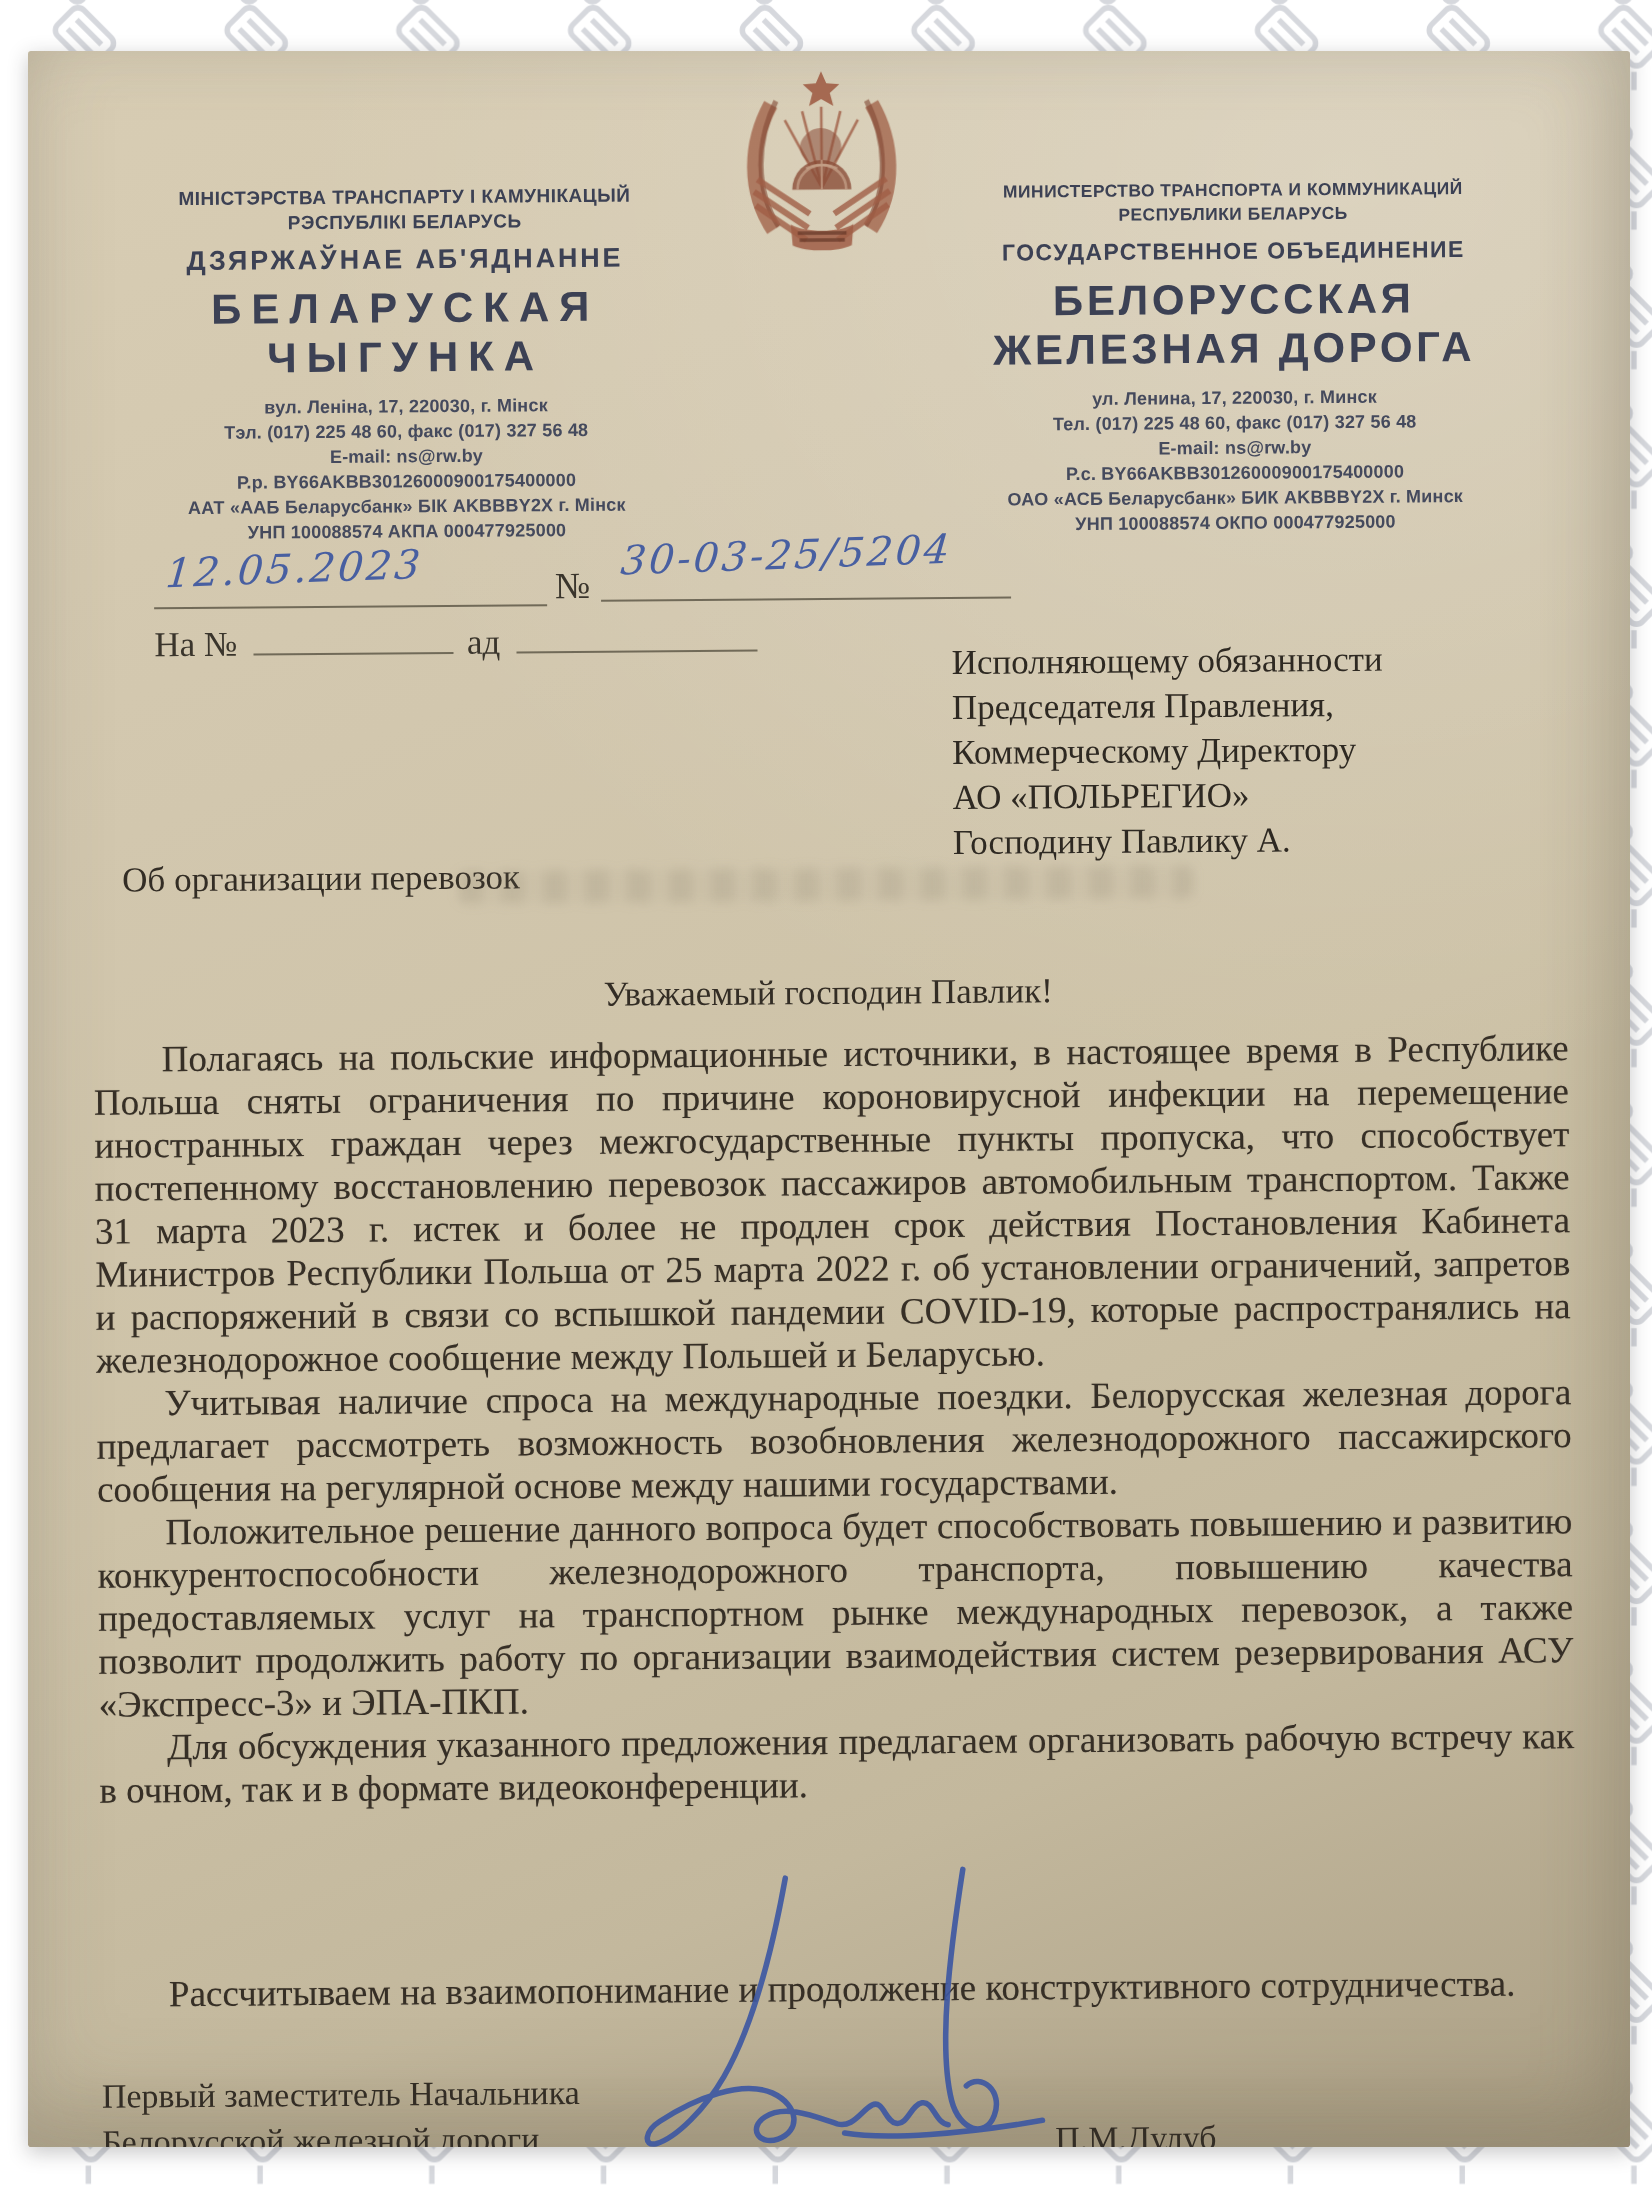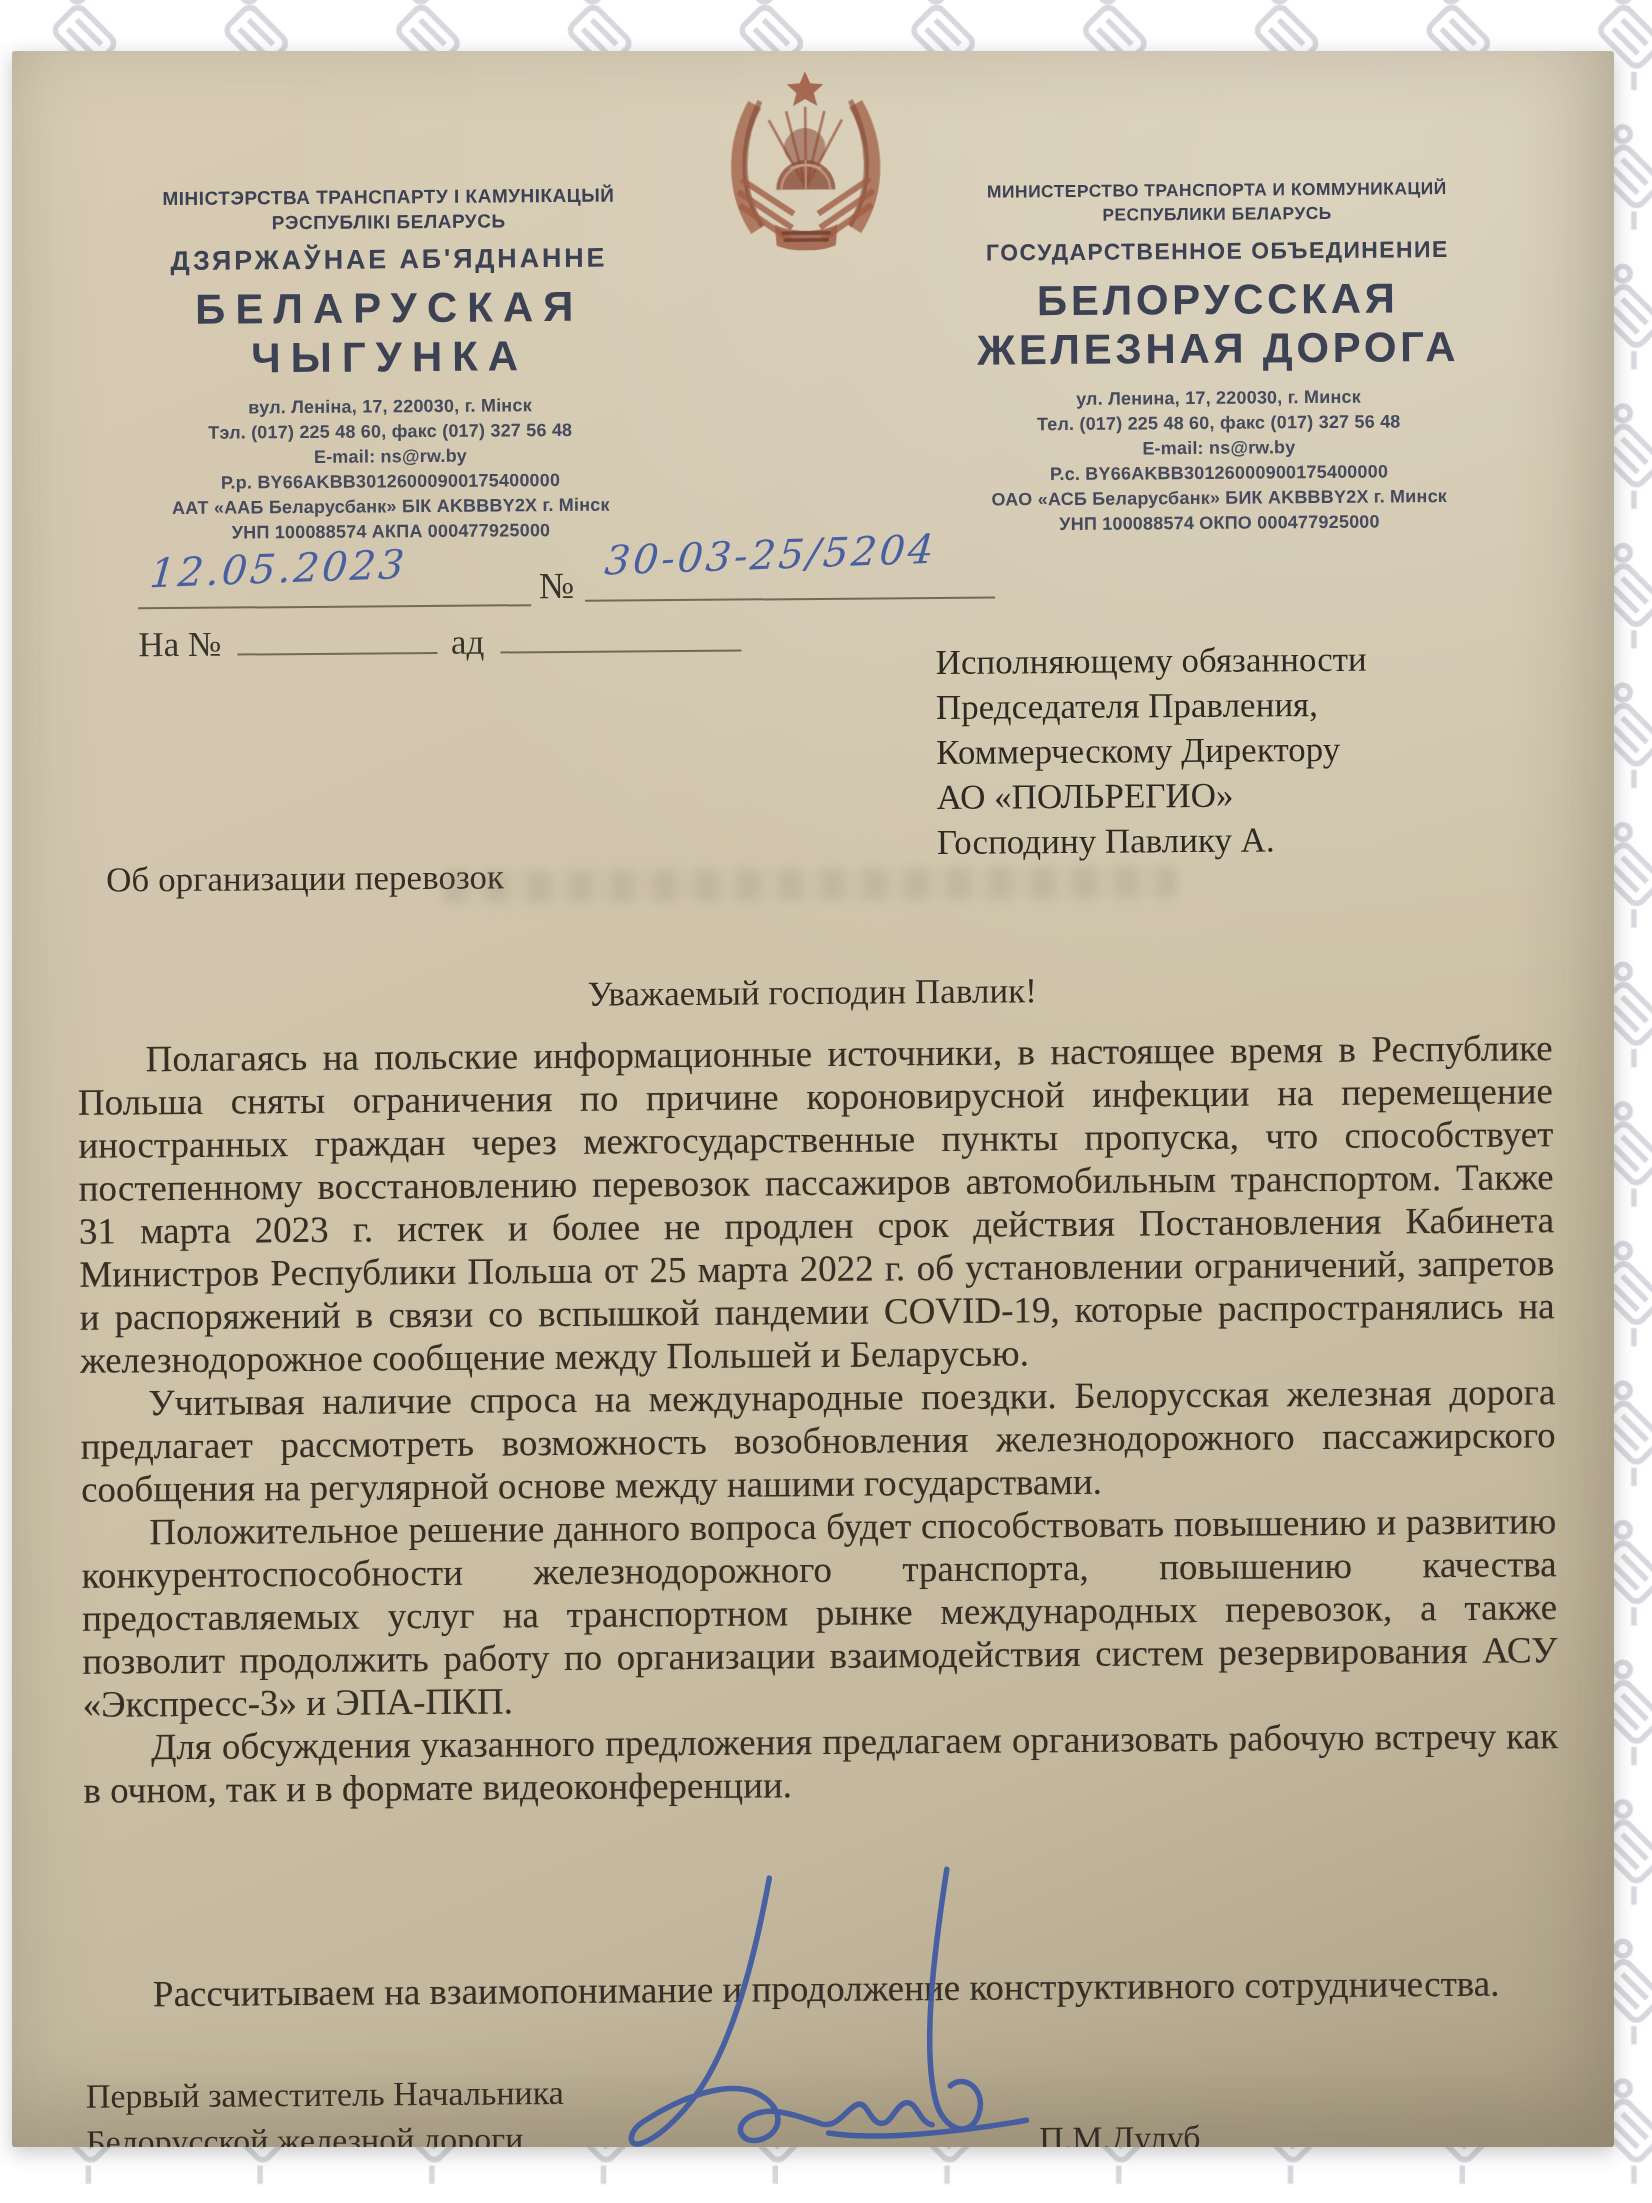--- a/index.html
+++ b/index.html
@@ -4,21 +4,21 @@
 <style>
   html,body{margin:0;padding:0;}
   body{
     width:1653px;height:2204px;position:relative;overflow:hidden;
     background:#ffffff;
     font-family:"Liberation Serif", serif;
   }
   .wm-layer{position:absolute;inset:0;z-index:0;}
   
   .paper{
-    position:absolute;left:12px;top:51px;width:1602px;height:2096px;z-index:2;
+    position:absolute;left:28px;top:51px;width:1602px;height:2096px;z-index:2;
     background:
       radial-gradient(120% 80% at 82% 6%, rgba(255,255,255,.20), rgba(255,255,255,0) 55%),
       linear-gradient(158deg,#d8cdb4 0%,#d2c7ae 30%,#cdc2a7 55%,#c3b89d 78%,#ab9f85 100%);
     box-shadow:
       inset 0 -42px 83px rgba(96,86,64,.28),
       inset -31px 0 73px rgba(120,110,92,.16),
       inset 24px 9.2px 64px rgba(255,255,255,.10),
       0 5.5px 20px rgba(40,40,45,.25);
     border-radius:2.8px;
     overflow:hidden;

